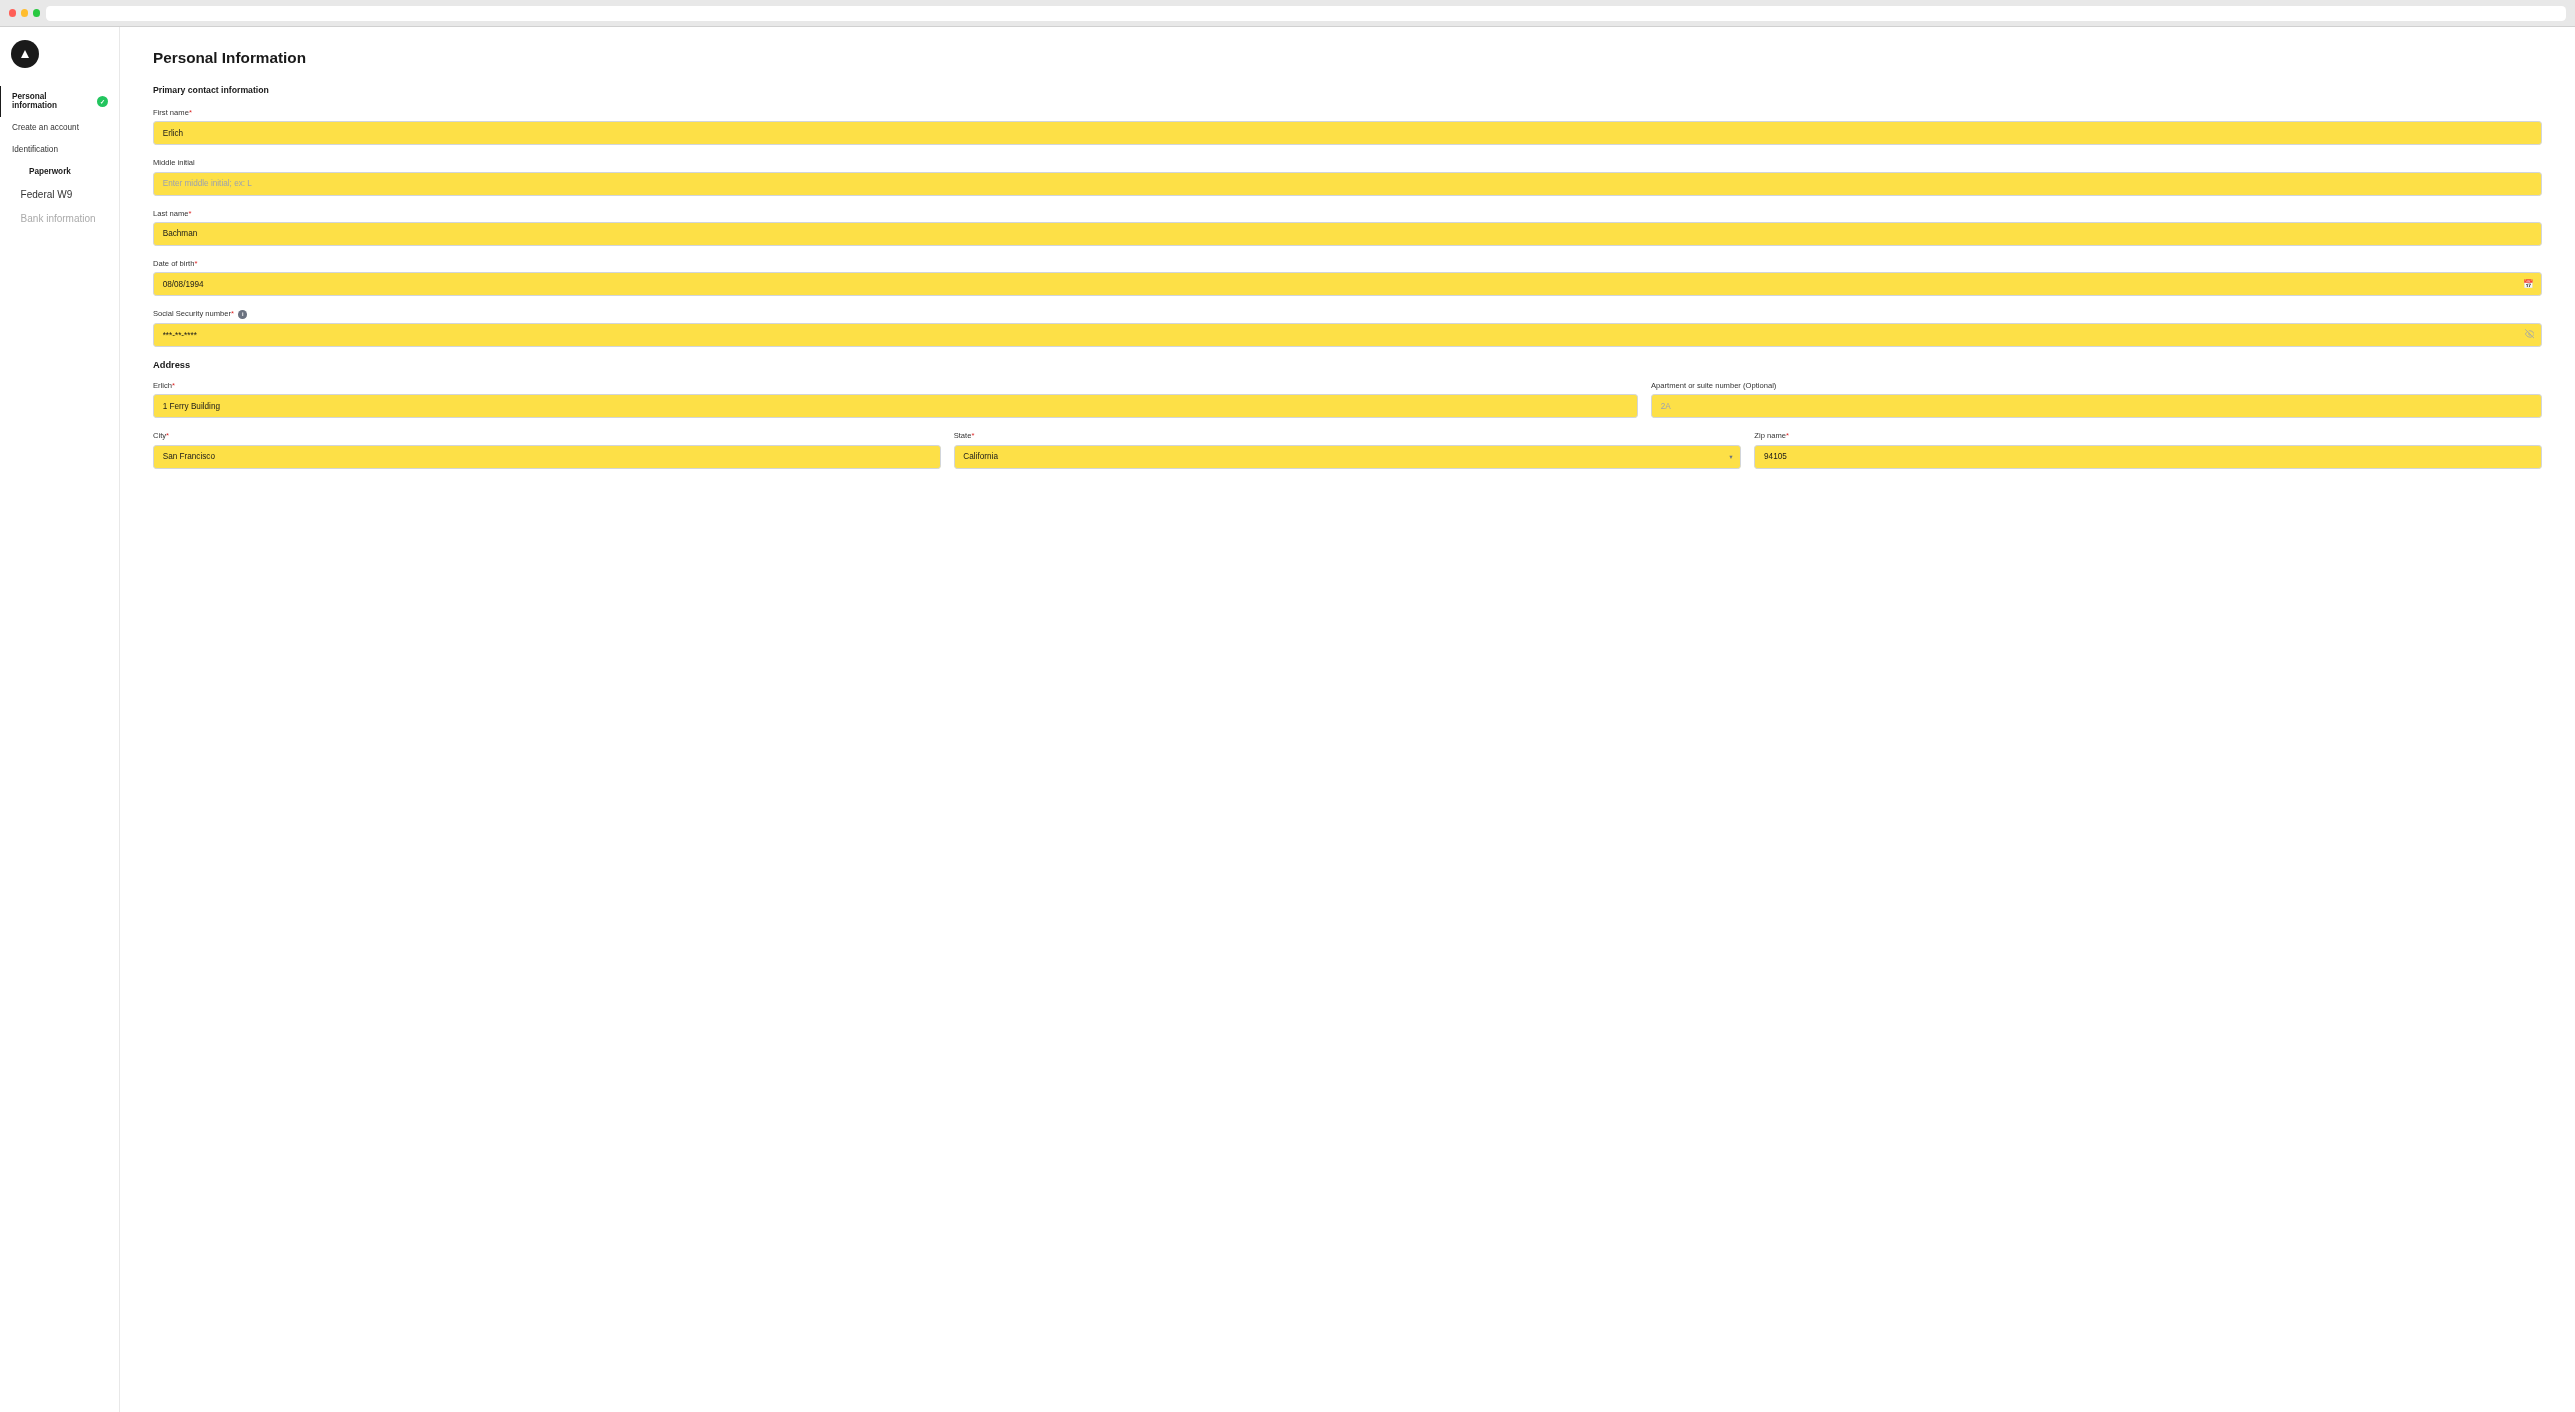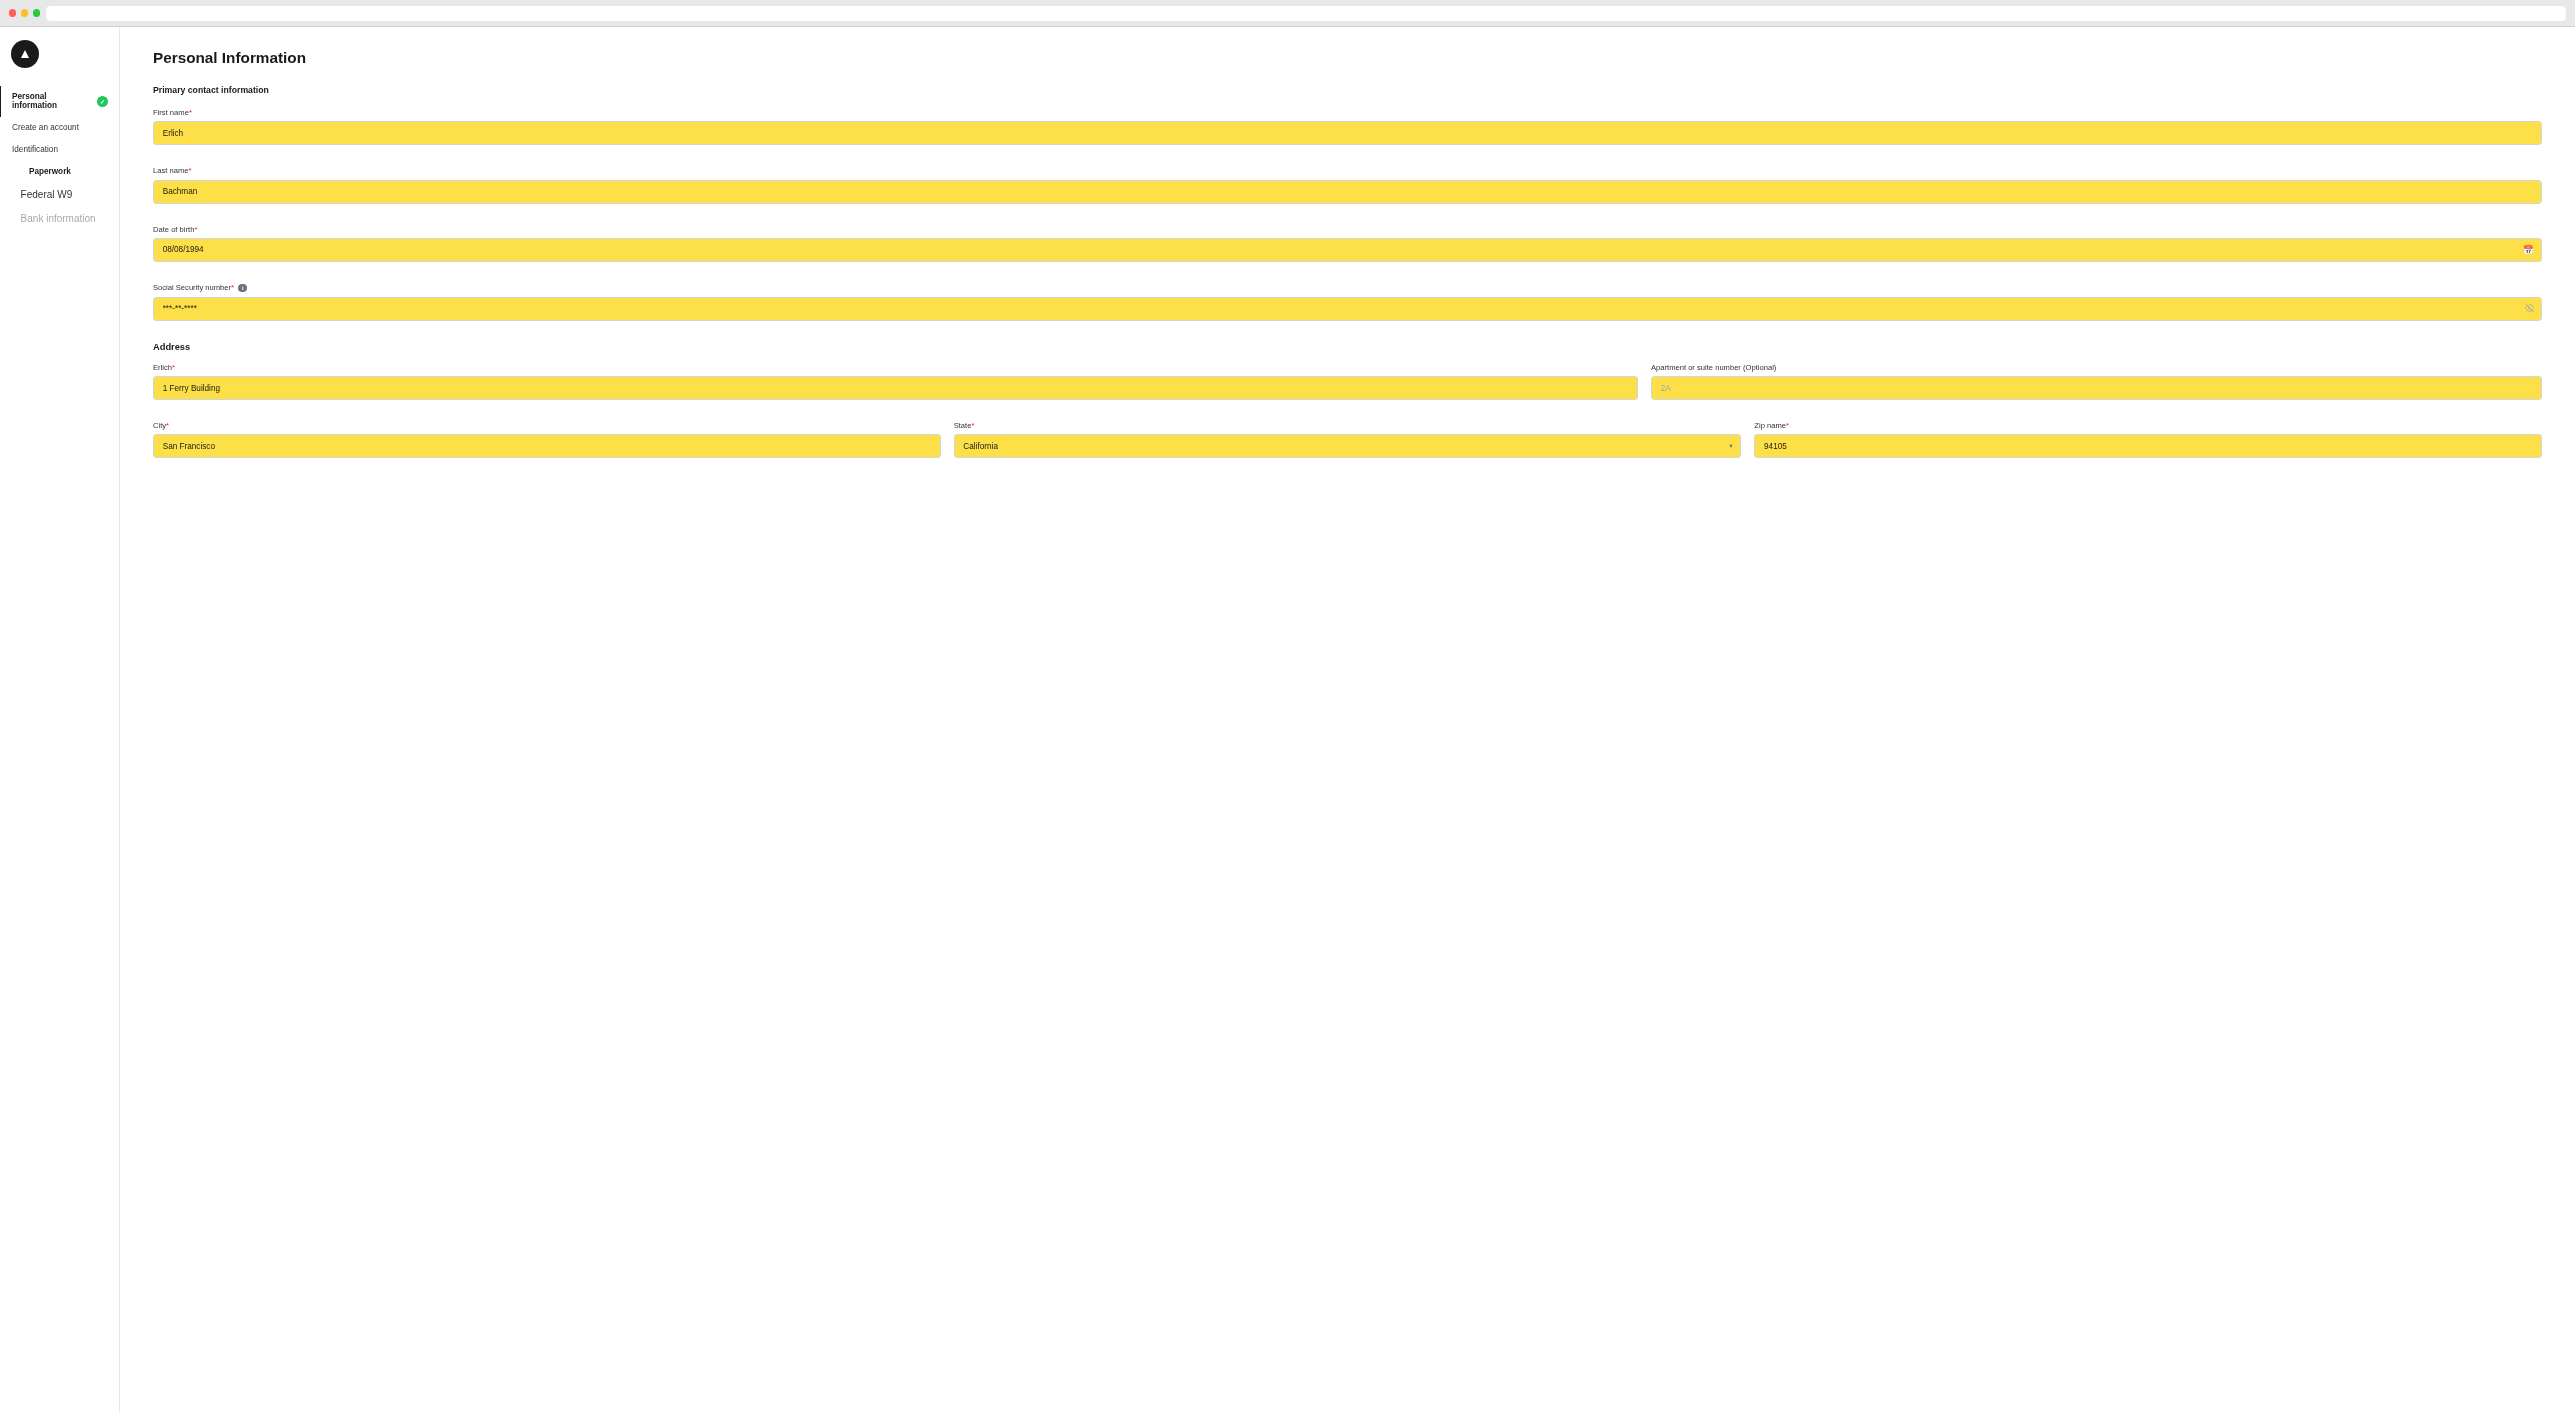--- a/index.html
+++ b/index.html
@@ -147,21 +147,21 @@
     }
 
     .section-title {
       font-size: 8.7px;
       font-weight: 600;
       color: #1a1a1a;
       margin-bottom: 13px;
     }
 
     .form-group {
-      margin-bottom: 21px;
+      margin-bottom: 13px;
     }
 
     .form-label {
       display: block;
       font-size: 7.6px;
       color: #333;
       margin-bottom: 4.4px;
     }
 
     .required-star {
@@ -308,20 +308,24 @@
 
     <div class="section-title">Primary contact information</div>
 
     <div class="form-group">
       <label class="form-label">
         <span>First name</span><span class="required-star">*</span>
       </label>
       <input class="form-input" type="text" value="Erlich" style="">
     </div>
 
+    <div class="form-group">
+      <label class="form-label">Middle initial</label>
+      <input class="form-input" type="text" placeholder="Enter middle initial; ex: L" style="">
+    </div>
 
     <div class="form-group">
       <label class="form-label">
         <span>Last name</span><span class="required-star">*</span>
       </label>
       <input class="form-input" type="text" value="Bachman" style="">
     </div>
 
     <div class="form-group">
       <label class="form-label">

